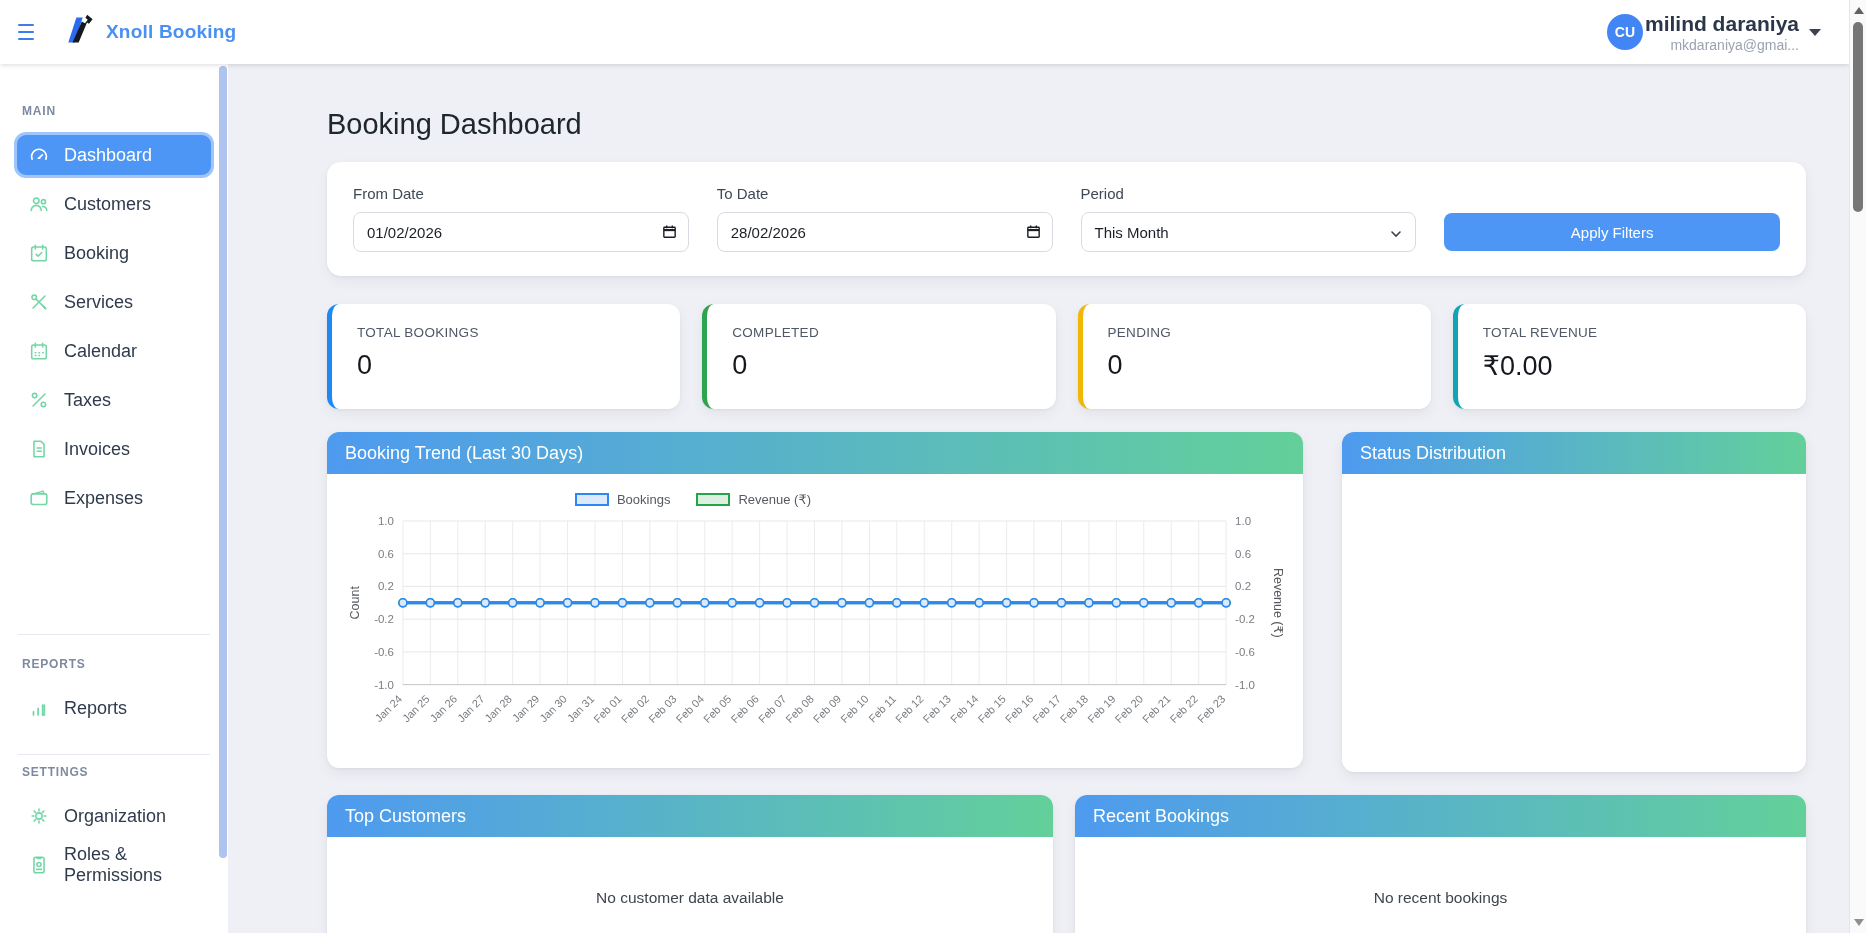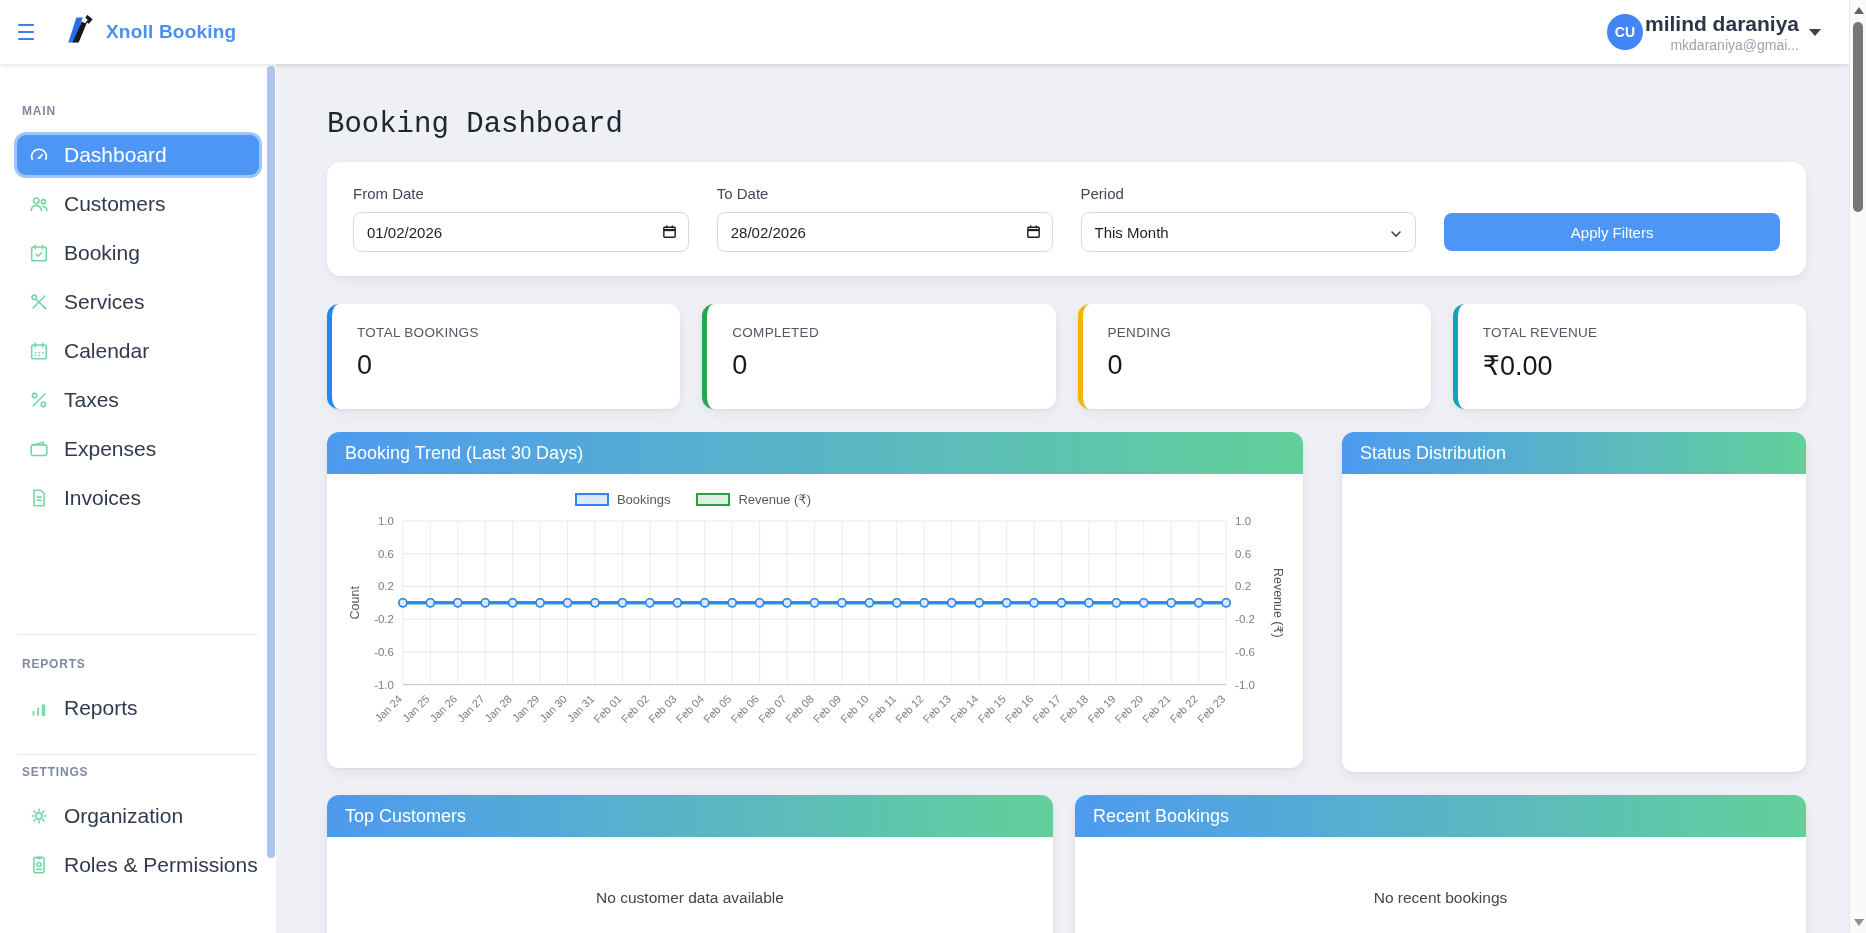--- a/index.html
+++ b/index.html
@@ -15,37 +15,37 @@
   .brand { margin-left:8px; font-size:19px; font-weight:bold; color:#4a90f2; letter-spacing:.2px; }
   .user-menu { margin-left:auto; margin-right:28px; display:flex; align-items:center; cursor:pointer; }
   .avatar { width:36px; height:36px; border-radius:50%; background:#4285f4; color:#fff; font-size:14px; font-weight:bold;
             display:flex; align-items:center; justify-content:center; }
   .user-text { margin-left:2px; display:flex; flex-direction:column; align-items:flex-end; }
   .user-name { font-size:21px; font-weight:bold; color:#2b3648; }
   .user-email { font-size:14px; color:#9aa3b0; margin-top:1px; }
   .caret { margin-left:10px; width:0; height:0; border-left:6px solid transparent; border-right:6px solid transparent; border-top:7px solid #3a4250; }
 
   
-  .sidebar { position:absolute; top:64px; left:0; width:276px; bottom:0; background:#ffffff; padding-top:40px; z-index:10; }
+  .sidebar { position:absolute; top:64px; left:0; width:228px; bottom:0; background:#ffffff; padding-top:40px; z-index:10; }
   .side-scroll-thumb { position:absolute; top:2px; right:1px; width:8px; height:792px; border-radius:4px; background:#aec3ee; }
   .section-label { font-size:12px; letter-spacing:.8px; color:#7e8aa0; margin:0 0 14px 22px; font-weight:bold; }
   .nav-item { display:flex; align-items:center; height:46px; margin:0 14px 3px 14px; padding-left:11px; border-radius:12px;
               border:3px solid transparent; color:#2f3b4c; cursor:pointer; }
   .nav-item .nav-icon { width:22px; height:22px; color:#72d6a5; flex:0 0 22px; }
   .nav-item .nav-icon svg { width:22px; height:22px; display:block; }
-  .nav-label { margin-left:14px; font-size:21px; }
+  .nav-label { margin-left:14px; font-size:18px; }
   .nav-item.active { color:#ffffff; border-color:#9ec6fa; }
   .nav-item.active .nav-icon { color:#ffffff; }
   .spacer-lg { height:110px; }
   .divider { border:none; border-top:1px solid #e4e8ef; margin:0 18px; }
   .sec-gap1 { height:22px; } .sec-gap2 { height:20px; } .sec-gap3 { height:10px; }
 
   
   .main { position:absolute; top:64px; left:276px; right:17px; bottom:0; overflow:hidden; padding:0 43px 0 51px; }
-  .page-title { margin-top:44px; font-size:29px; font-weight:500; color:#20262e;font-family:Liberation Mono, monospace; }
+  .page-title { margin-top:44px; font-size:29px; font-weight:500; color:#20262e; }
 
   .filter-card { margin-top:21px; background:#fff; border-radius:14px; box-shadow:0 1px 3px rgba(16,24,40,.05),0 5px 14px rgba(16,24,40,.05);
                  padding:23px 26px 24px; display:grid; grid-template-columns:1fr 1fr 1fr 1fr; column-gap:28px; }
   .f-label { display:block; font-size:15px; font-weight:500; color:#3f4856; margin-bottom:10px; }
   .input-wrap { position:relative; }
   .text-input { width:100%; height:40px; border:1px solid #d8dce2; border-radius:8px; padding:0 36px 0 13px; font-size:15px; color:#1b1f26;
                 font-family:inherit; background:#fff; outline:none; }
   .cal-icon { position:absolute; right:11px; top:11px; width:17px; height:17px; cursor:pointer; }
   .select { height:40px; border:1px solid #d8dce2; border-radius:8px; padding:0 13px; font-size:15px; color:#1b1f26;
             display:flex; align-items:center; justify-content:space-between; background:#fff; cursor:pointer; }
@@ -179,35 +179,35 @@
             <circle cx="7.2" cy="7.2" r="2.4"></circle>
             <circle cx="16.8" cy="16.8" r="2.4"></circle>
         </svg>
         </span>
       <span class="nav-label">Taxes</span>
     </div>
 
     <div class="nav-item">
       <span class="nav-icon">
         <svg viewBox="0 0 24 24" fill="none" stroke="currentColor" stroke-width="1.7" stroke-linecap="round" stroke-linejoin="round">
+          <path d="M6.5 3.5h7.5l3.5 3.5v13.5h-11z"></path>
+            <path d="M10 11h4.5M10 14.5h4.5"></path>
+        </svg>
+        </span>
+      <span class="nav-label">Invoices</span>
+    </div>
+
+    <div class="nav-item">
+      <span class="nav-icon">
+        <svg viewBox="0 0 24 24" fill="none" stroke="currentColor" stroke-width="1.7" stroke-linecap="round" stroke-linejoin="round">
           <rect x="3.5" y="7.5" width="17" height="11.5" rx="2"></rect>
             <path d="M6 7.5l10.5-3 .8 3"></path>
         </svg>
         </span>
       <span class="nav-label">Expenses</span>
-    </div>
-
-    <div class="nav-item">
-      <span class="nav-icon">
-        <svg viewBox="0 0 24 24" fill="none" stroke="currentColor" stroke-width="1.7" stroke-linecap="round" stroke-linejoin="round">
-          <path d="M6.5 3.5h7.5l3.5 3.5v13.5h-11z"></path>
-            <path d="M10 11h4.5M10 14.5h4.5"></path>
-        </svg>
-        </span>
-      <span class="nav-label">Invoices</span>
     </div>
 
     <div class="spacer-lg"></div>
     <hr class="divider">
     <div class="sec-gap1"></div>
     <div class="section-label">REPORTS</div>
 
     <div class="nav-item">
       <span class="nav-icon">
         <svg viewBox="0 0 24 24" fill="none" stroke="currentColor" stroke-width="1.9" stroke-linecap="round">

